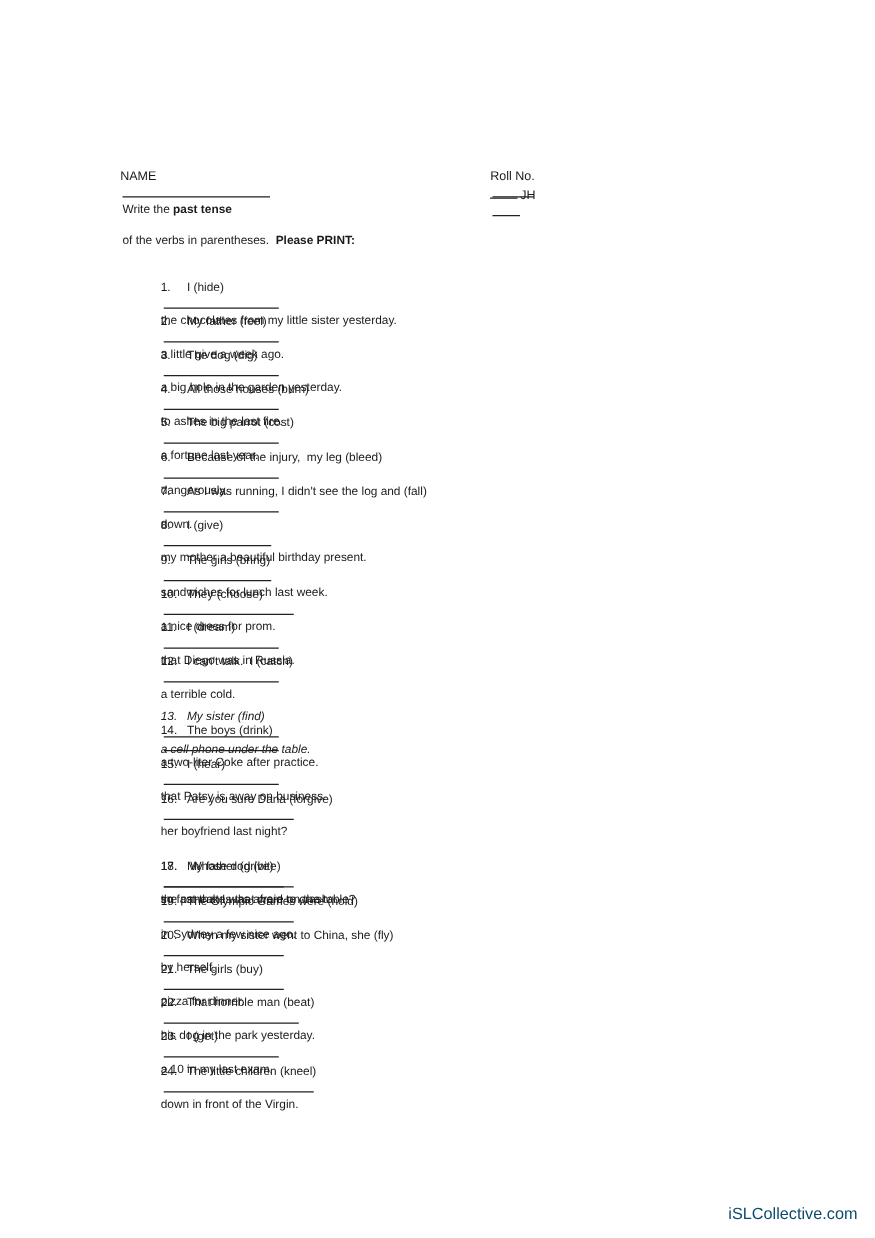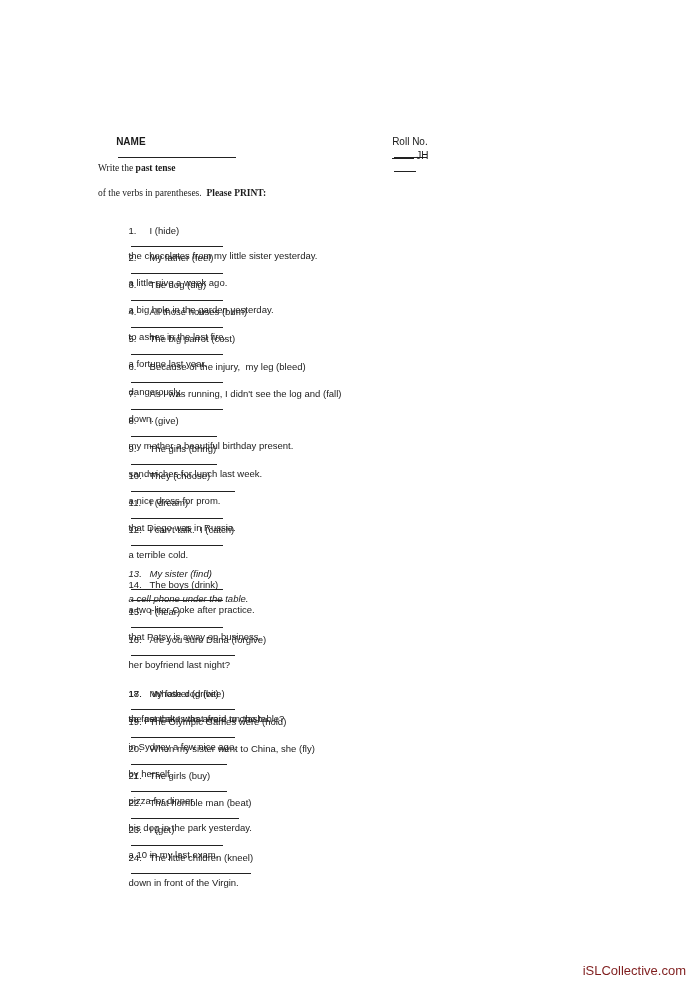--- a/index.html
+++ b/index.html
@@ -26,21 +26,20 @@
       font-size: 10px;
       line-height: 12px;
       white-space: pre;
     }
     .instr {
       position: absolute;
       left: 98px;
       font-size: 9.5px;
       line-height: 12px;
       white-space: pre;
-      font-family: Liberation Serif, serif;
     }
     .instr b { font-weight: bold; }
     .item {
       position: absolute;
       left: 118px;
       font-size: 9.5px;
       line-height: 12px;
       white-space: pre;
     }
     .item .num {
@@ -52,30 +51,30 @@
       border-bottom: 1px solid #222;
       height: 9px;
       vertical-align: baseline;
       margin: 0 2px;
     }
     .footer {
       position: absolute;
       right: 14px;
       bottom: 12px;
       font-size: 13px;
-      color: #7f1d1d;
+      color: #0c4a6e;
       font-family: "Liberation Sans", sans-serif;
     }
   </style>
 </head>
 <body>
 
 <div class="page">
 
-  <div class="hdr" style="left:105px; top:124px;font-weight:bold;">
+  <div class="hdr" style="left:85px; top:124px;">
     <span>NAME</span>
     <span class="blank" style="width:118px;"></span>
   </div>
   <div class="hdr" style="left:381px; top:124px;">
     <span>Roll No.</span>
     <span class="blank" style="width:33px;"></span>
   </div>
   <div class="hdr" style="left:381px; top:137px;">
     <span class="blank" style="width:22px; margin-left:0;"></span><span>JH</span>
     <span class="blank" style="width:22px;"></span>

